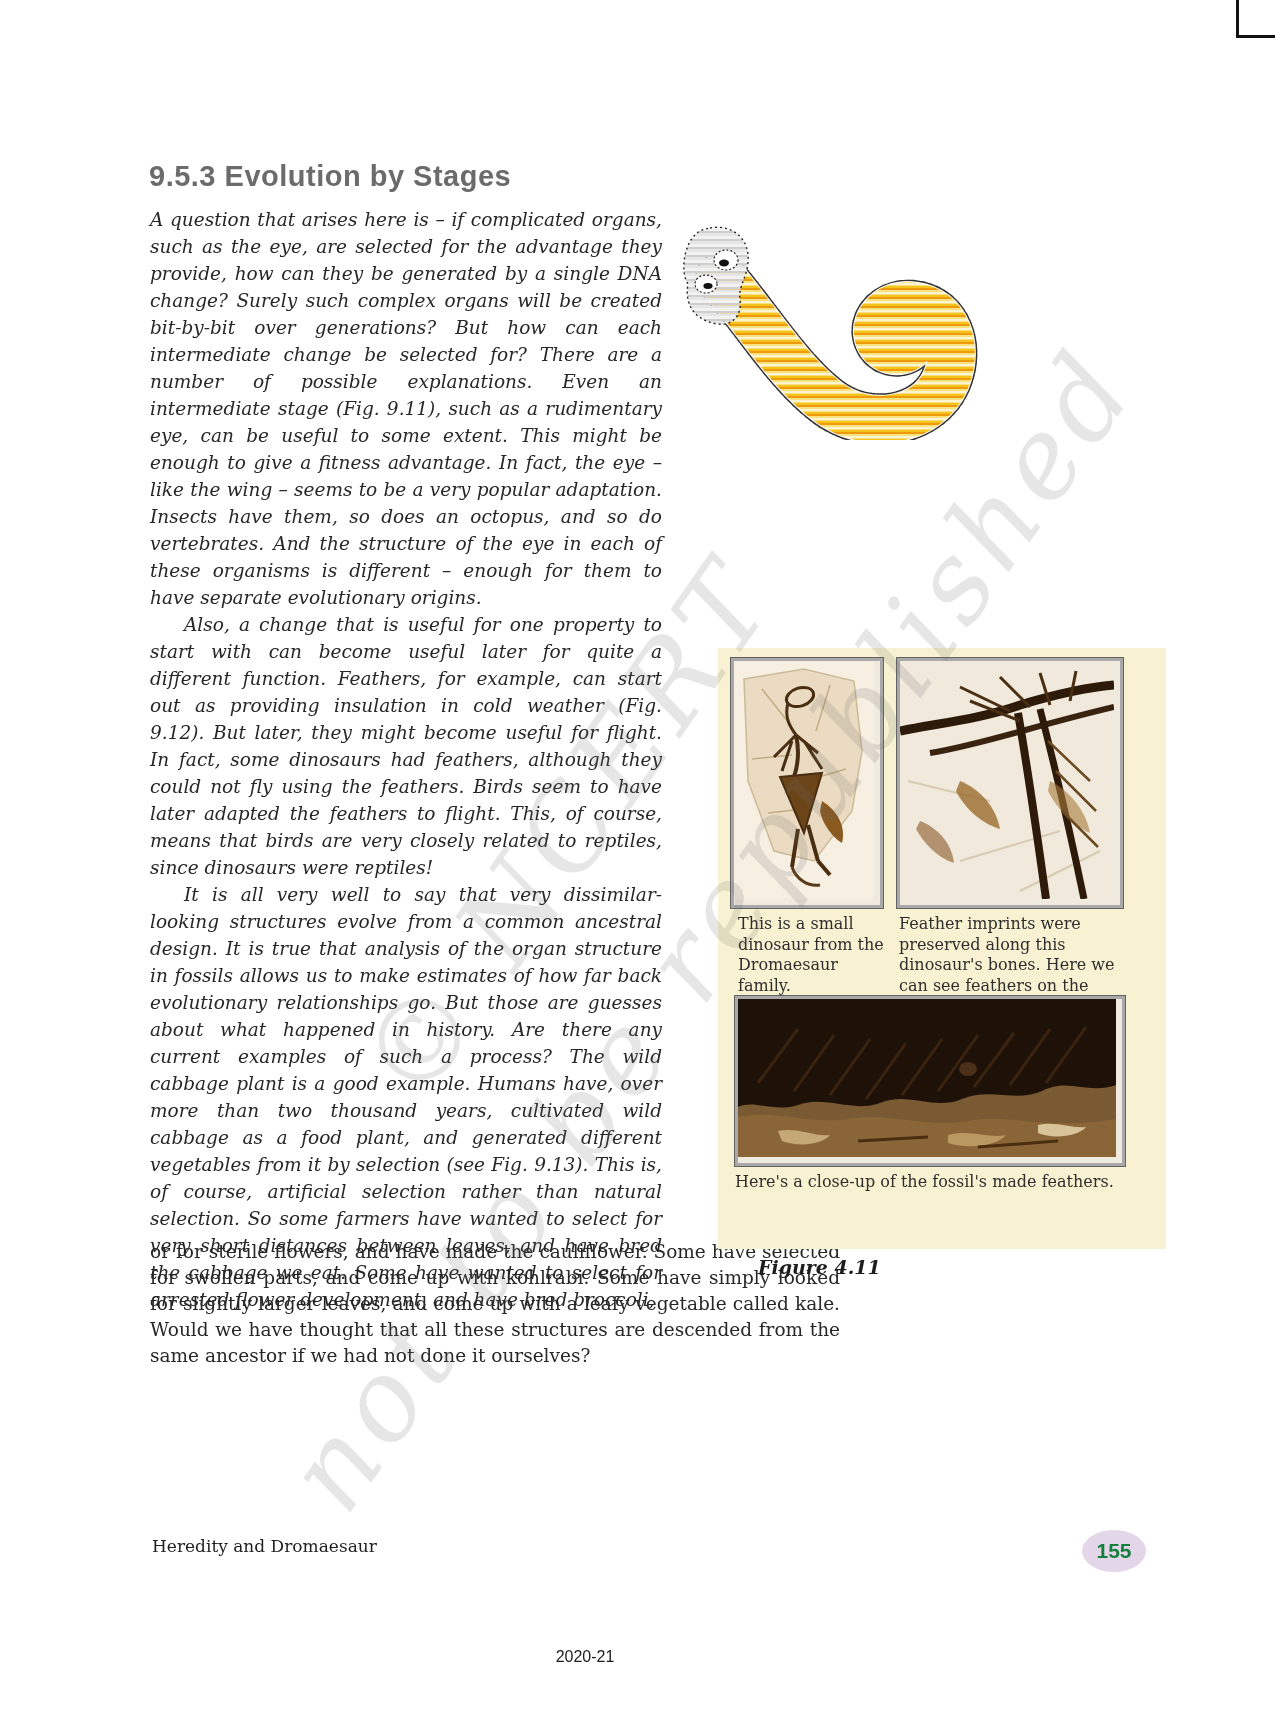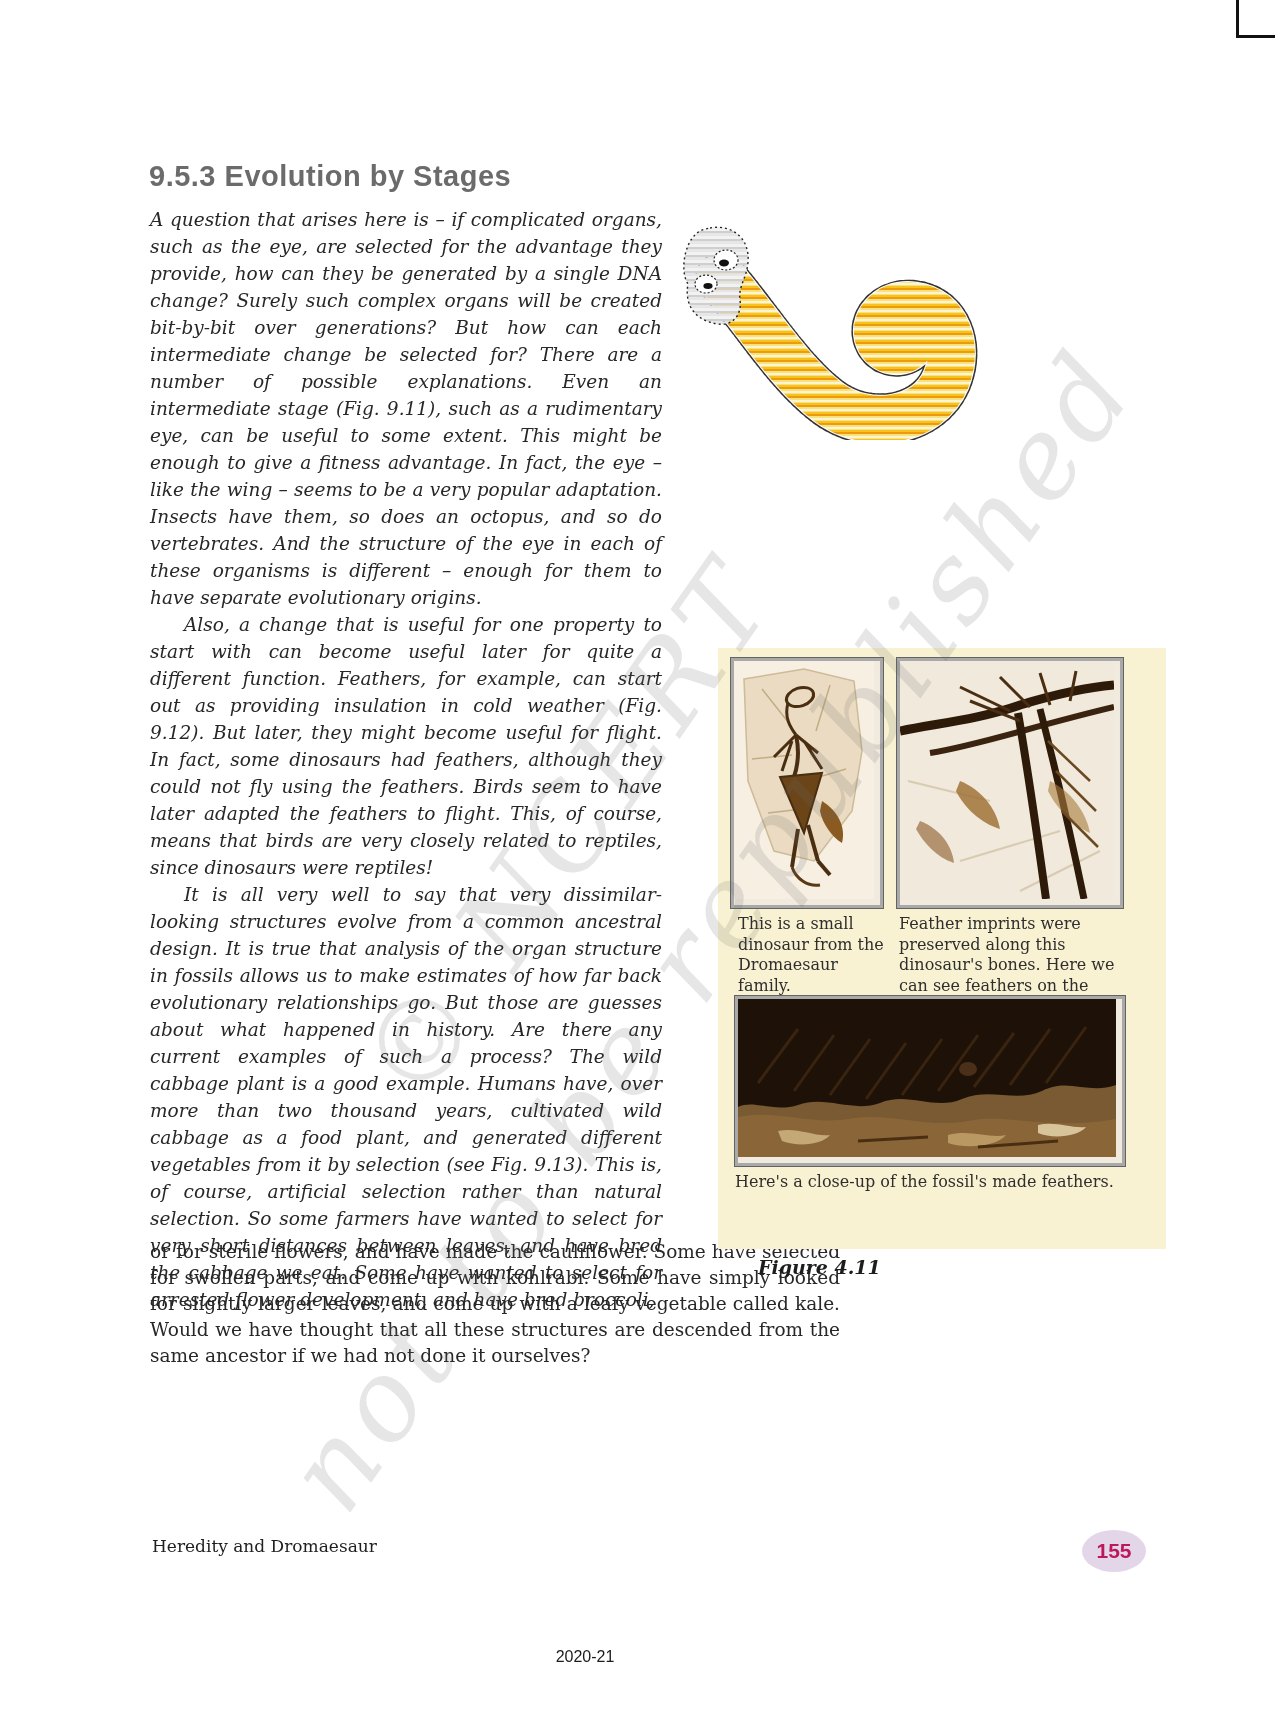--- a/index.html
+++ b/index.html
@@ -65,21 +65,21 @@
   .boxnote{position:absolute;left:17px;top:556px;width:394px;font-size:16px;line-height:20.5px;color:#2e2e2e;}
   .fig912-caption{position:absolute;left:758px;top:1256px;width:360px;}
 
   
   .footer-chapter{position:absolute;left:152px;top:1536px;font-size:17px;color:#1f1f1f;}
   .page-badge{
     position:absolute;left:1082px;top:1530px;width:64px;height:42px;border-radius:50%;
     display:flex;align-items:center;justify-content:center;
   }
   .page-badge span{
-    font-family:"Liberation Sans",sans-serif;font-weight:bold;font-size:21px;color:#be185d;
+    font-family:"Liberation Sans",sans-serif;font-weight:bold;font-size:21px;color:#15803d;
   }
   .year-code{
     position:absolute;left:0;top:1648px;width:1170px;text-align:center;
     font-family:"Liberation Sans",sans-serif;font-size:16px;color:#1c1c1c;
   }
 </style>
 </head>
 <body>
 
 <div class="page">

